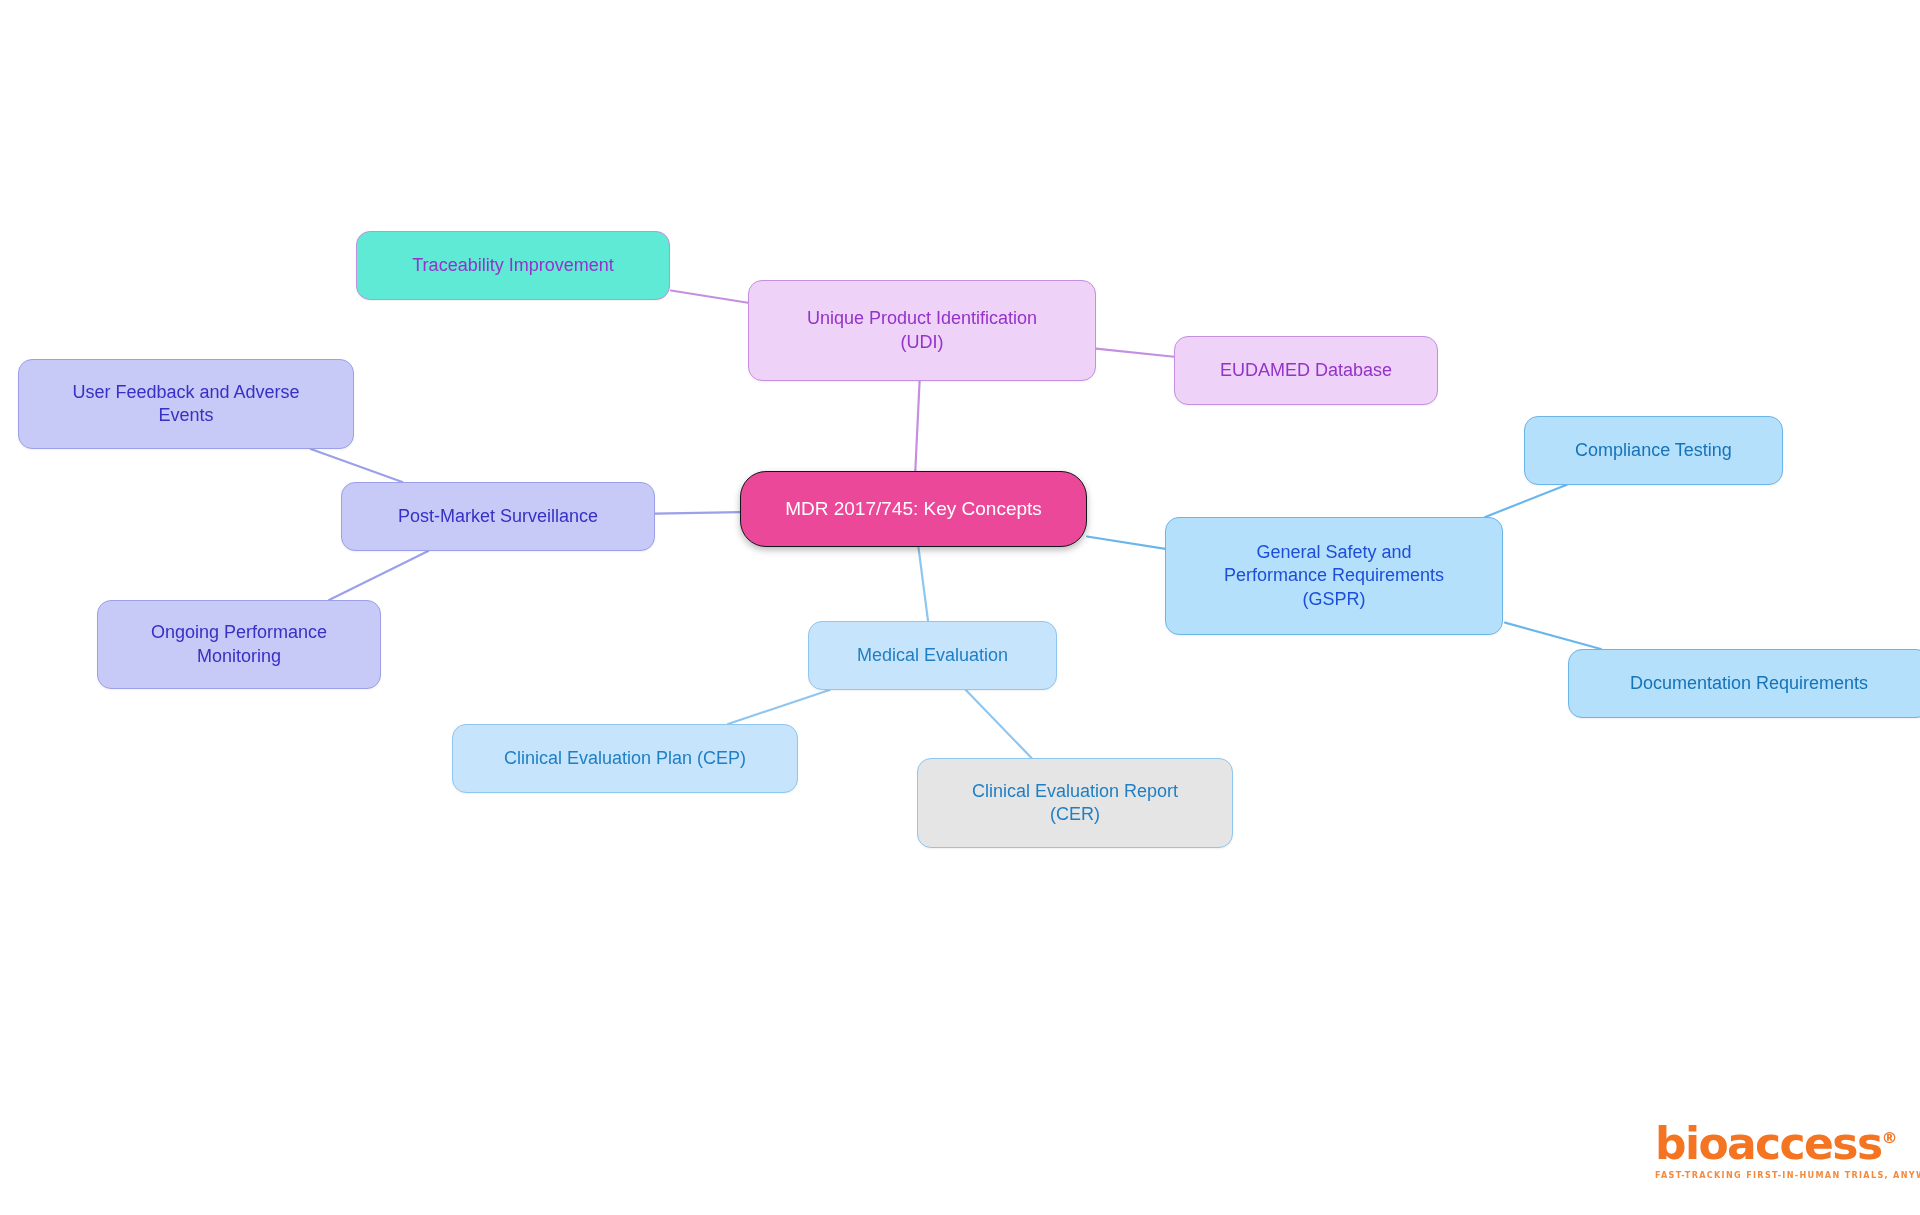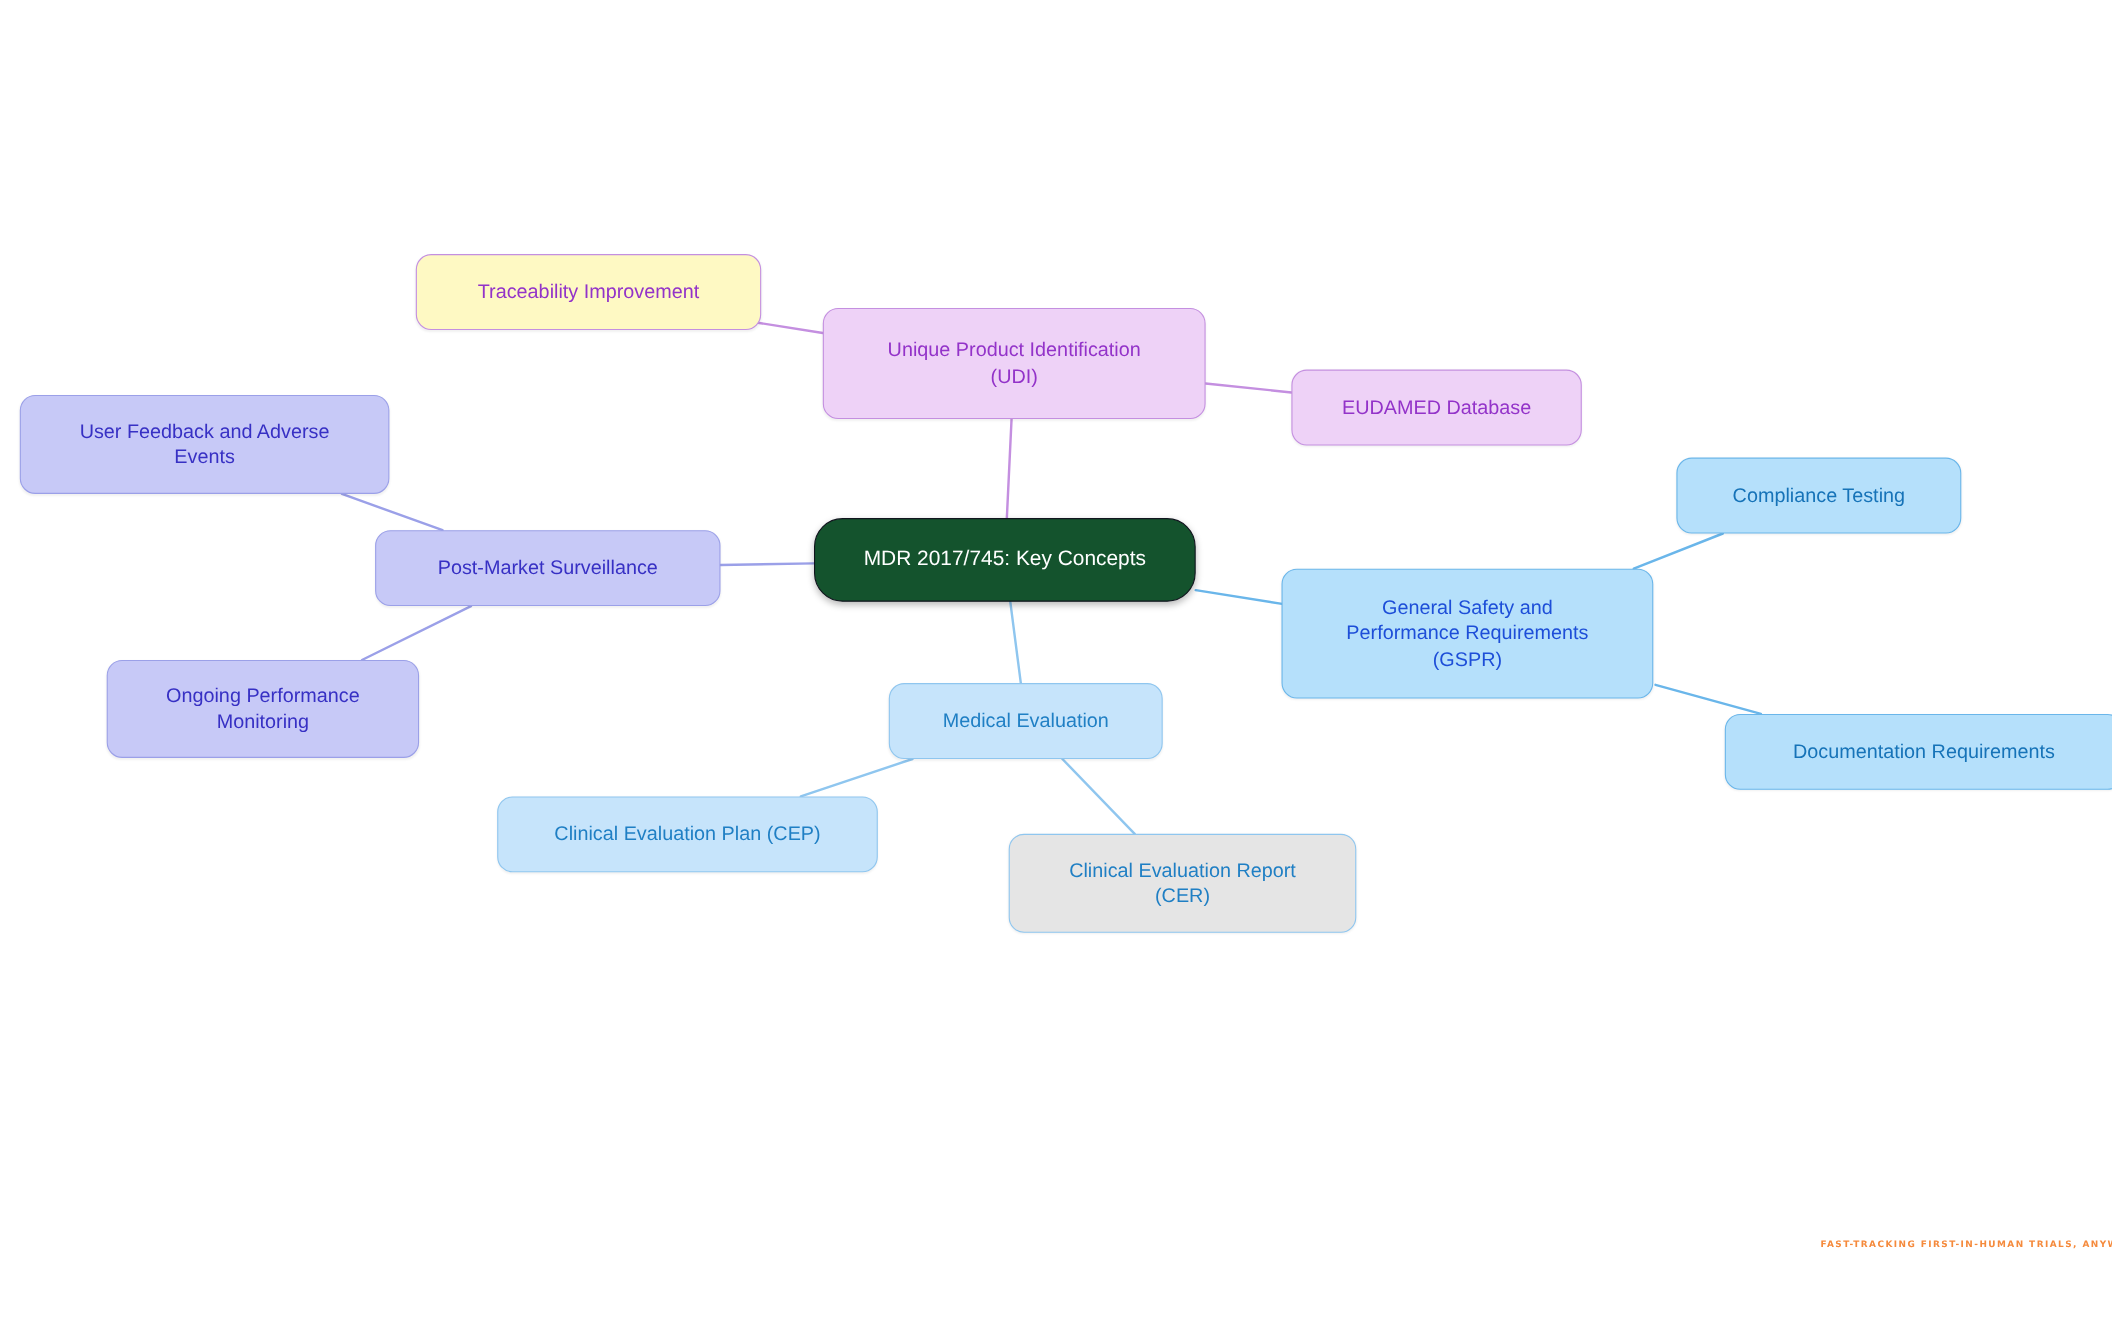--- a/index.html
+++ b/index.html
@@ -98,37 +98,38 @@
       <line x1="402.32" y1="482" x2="310.8" y2="449" stroke="#9ba0e8" stroke-width="2.2" stroke-linecap="round"></line>
       <line x1="428.19140625" y1="551" x2="329.04296875" y2="600" stroke="#9ba0e8" stroke-width="2.2" stroke-linecap="round"></line>
       <line x1="1087" y1="536.5136094674556" x2="1167" y2="549.2" stroke="#6ab6ea" stroke-width="2.2" stroke-linecap="round"></line>
       <line x1="1485.2629482071713" y1="517" x2="1566.219123505976" y2="485" stroke="#6ab6ea" stroke-width="2.2" stroke-linecap="round"></line>
       <line x1="1505" y1="622.5833333333334" x2="1600.8372093023256" y2="649" stroke="#6ab6ea" stroke-width="2.2" stroke-linecap="round"></line>
       <line x1="918.4283276450512" y1="547" x2="928.0255972696245" y2="621" stroke="#8fc6ef" stroke-width="2.2" stroke-linecap="round"></line>
       <line x1="829.502427184466" y1="690" x2="727.997572815534" y2="724" stroke="#8fc6ef" stroke-width="2.2" stroke-linecap="round"></line>
       <line x1="965.8305084745763" y1="690" x2="1031.5254237288136" y2="758" stroke="#8fc6ef" stroke-width="2.2" stroke-linecap="round"></line>
     </svg>
   <div id="nodes">
-      <div class="node root" style="left: 740px; top: 471px; width: 347px; height: 76px; background: #14532d; border-color: rgb(17, 21, 30); color: rgb(255, 255, 255); font-size: 19px; border-radius: 26px;"><span class="node-label">MDR 2017/745: Key Concepts</span></div>
+      <div class="node root" style="left: 740px; top: 471px; width: 347px; height: 76px; background: #ec4899; border-color: rgb(17, 21, 30); color: rgb(255, 255, 255); font-size: 19px; border-radius: 26px;"><span class="node-label">MDR 2017/745: Key Concepts</span></div>
       <div class="node branch" style="left: 748px; top: 280px; width: 348px; height: 101px; background: rgb(238, 210, 247); border-color: rgb(196, 143, 224); color: rgb(147, 51, 201); font-size: 18px;"><span class="node-label">Unique Product Identification
 (UDI)</span></div>
-      <div class="node leaf" style="left: 378px; top: 231px; width: 314px; height: 69px; background: #fef9c3; border-color: rgb(196, 143, 224); color: rgb(147, 51, 201); font-size: 18px;"><span class="node-label">Traceability Improvement</span></div>
+      <div class="node leaf" style="left: 356px; top: 231px; width: 314px; height: 69px; background: #5eead4; border-color: rgb(196, 143, 224); color: rgb(147, 51, 201); font-size: 18px;"><span class="node-label">Traceability Improvement</span></div>
       <div class="node leaf" style="left: 1174px; top: 336px; width: 264px; height: 69px; background: rgb(238, 210, 247); border-color: rgb(196, 143, 224); color: rgb(147, 51, 201); font-size: 18px;"><span class="node-label">EUDAMED Database</span></div>
       <div class="node branch" style="left: 341px; top: 482px; width: 314px; height: 69px; background: rgb(199, 201, 247); border-color: rgb(155, 160, 232); color: rgb(55, 48, 196); font-size: 18px; text-align: center;"><span class="node-label">Post-Market Surveillance</span></div>
       <div class="node leaf" style="left: 18px; top: 359px; width: 336px; height: 90px; background: rgb(199, 201, 247); border-color: rgb(155, 160, 232); color: rgb(55, 48, 196); font-size: 18px;"><span class="node-label">User Feedback and Adverse
 Events</span></div>
       <div class="node leaf" style="left: 97px; top: 600px; width: 284px; height: 89px; background: rgb(199, 201, 247); border-color: rgb(155, 160, 232); color: rgb(55, 48, 196); font-size: 18px;"><span class="node-label">Ongoing Performance
 Monitoring</span></div>
       <div class="node branch" style="left: 1165px; top: 517px; width: 338px; height: 118px; background: rgb(181, 224, 251); border-color: rgb(106, 182, 234); color: #1d4ed8; font-size: 18px;"><span class="node-label">General Safety and
 Performance Requirements
 (GSPR)</span></div>
       <div class="node leaf" style="left: 1524px; top: 416px; width: 259px; height: 69px; background: rgb(181, 224, 251); border-color: rgb(106, 182, 234); color: rgb(22, 115, 184); font-size: 18px; text-align: center;"><span class="node-label">Compliance Testing</span></div>
       <div class="node leaf" style="left: 1552px; top: 649px; width: 362px; height: 69px; background: rgb(181, 224, 251); border-color: rgb(106, 182, 234); color: rgb(22, 115, 184); font-size: 18px; margin-left: 16px;"><span class="node-label">Documentation Requirements</span></div>
       <div class="node branch" style="left: 808px; top: 621px; width: 249px; height: 69px; background: rgb(198, 228, 251); border-color: rgb(143, 198, 239); color: rgb(31, 127, 196); font-size: 18px;"><span class="node-label">Medical Evaluation</span></div>
       <div class="node leaf" style="left: 452px; top: 724px; width: 346px; height: 69px; background: rgb(198, 228, 251); border-color: rgb(143, 198, 239); color: rgb(31, 127, 196); font-size: 18px;"><span class="node-label">Clinical Evaluation Plan (CEP)</span></div>
       <div class="node leaf" style="left: 917px; top: 758px; width: 316px; height: 90px; background: #e5e5e5; border-color: rgb(143, 198, 239); color: rgb(31, 127, 196); font-size: 18px;"><span class="node-label">Clinical Evaluation Report
 (CER)</span></div>
     </div>
 
   <div id="logo">
+    <div id="logo-word"><span>bioaccess</span><span id="logo-reg">®</span></div>
     <div id="logo-tag">FAST-TRACKING FIRST-IN-HUMAN TRIALS, ANYWHERE</div>
   </div>
 </div>
 
 </body></html>

